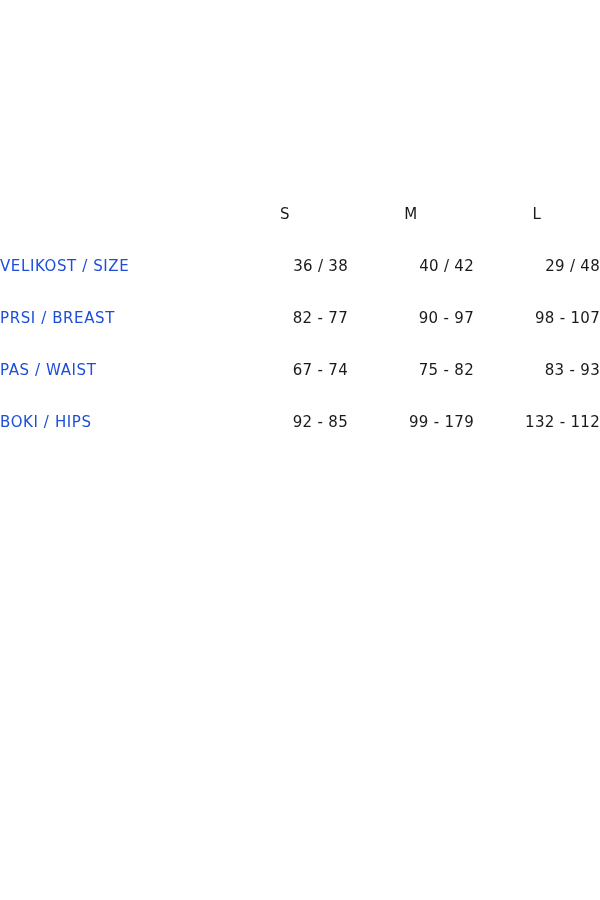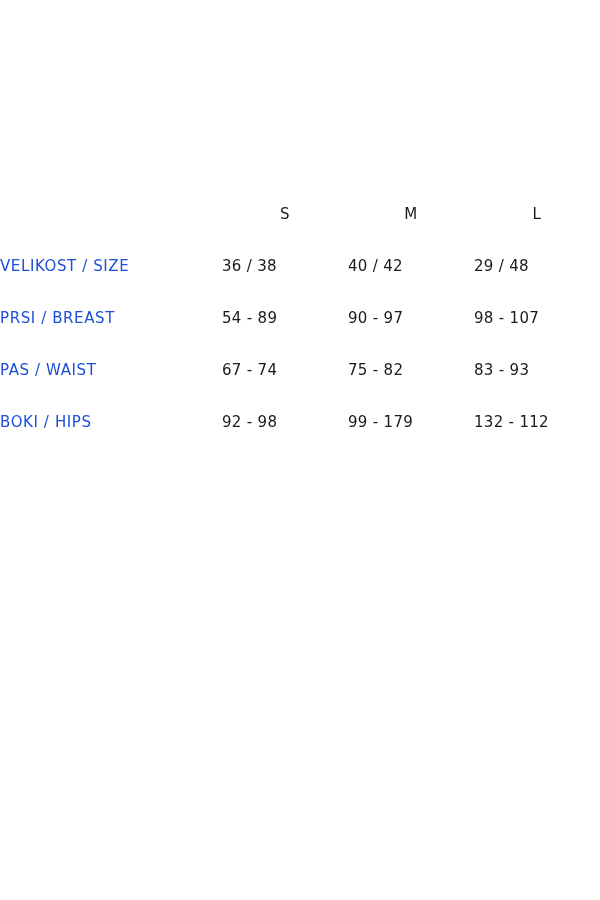--- a/index.html
+++ b/index.html
@@ -55,21 +55,21 @@
   }
   .row-label {
     text-align: left;
     padding-left: 20px;
     font-size: 15px;
     letter-spacing: 0.6px;
     color: #1d4ed8;
     white-space: nowrap;
   }
   .cell-value {
-    text-align: left;
+    text-align: right;
     font-size: 15px;
     letter-spacing: 0.3px;
     color: #1a1a1a;
     white-space: nowrap;
   }
 </style>
 </head>
 <body>
 
 <div class="page">
@@ -91,32 +91,32 @@
     </thead>
     <tbody>
       <tr>
         <td class="row-label">VELIKOST / SIZE</td>
         <td class="cell-value">36 / 38</td>
         <td class="cell-value">40 / 42</td>
         <td class="cell-value">29 / 48</td>
       </tr>
       <tr>
         <td class="row-label">PRSI / BREAST</td>
-        <td class="cell-value">54 - 89</td>
+        <td class="cell-value">82 - 77</td>
         <td class="cell-value">90 - 97</td>
         <td class="cell-value">98 - 107</td>
       </tr>
       <tr>
         <td class="row-label">PAS / WAIST</td>
         <td class="cell-value">67 - 74</td>
         <td class="cell-value">75 - 82</td>
         <td class="cell-value">83 - 93</td>
       </tr>
       <tr>
         <td class="row-label">BOKI / HIPS</td>
-        <td class="cell-value">92 - 98</td>
+        <td class="cell-value">92 - 85</td>
         <td class="cell-value">99 - 179</td>
         <td class="cell-value">132 - 112</td>
       </tr>
     </tbody>
   </table>
 
 </div>
 
 </body></html>

